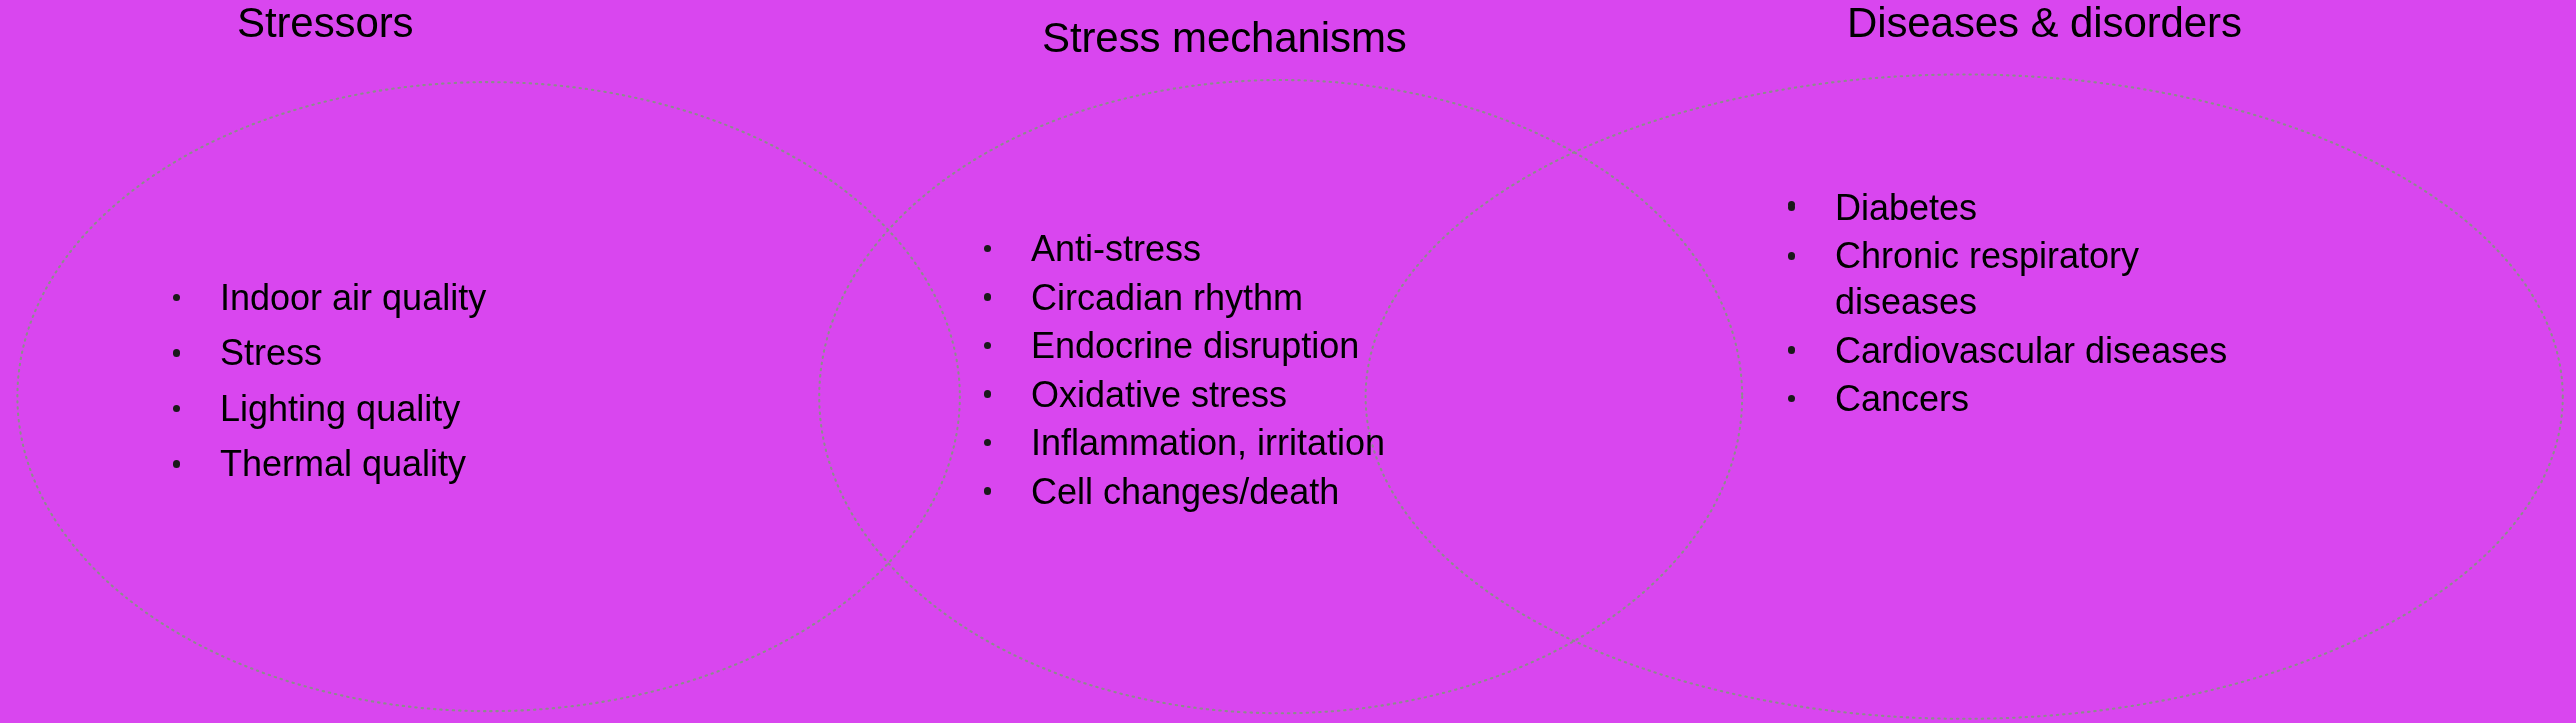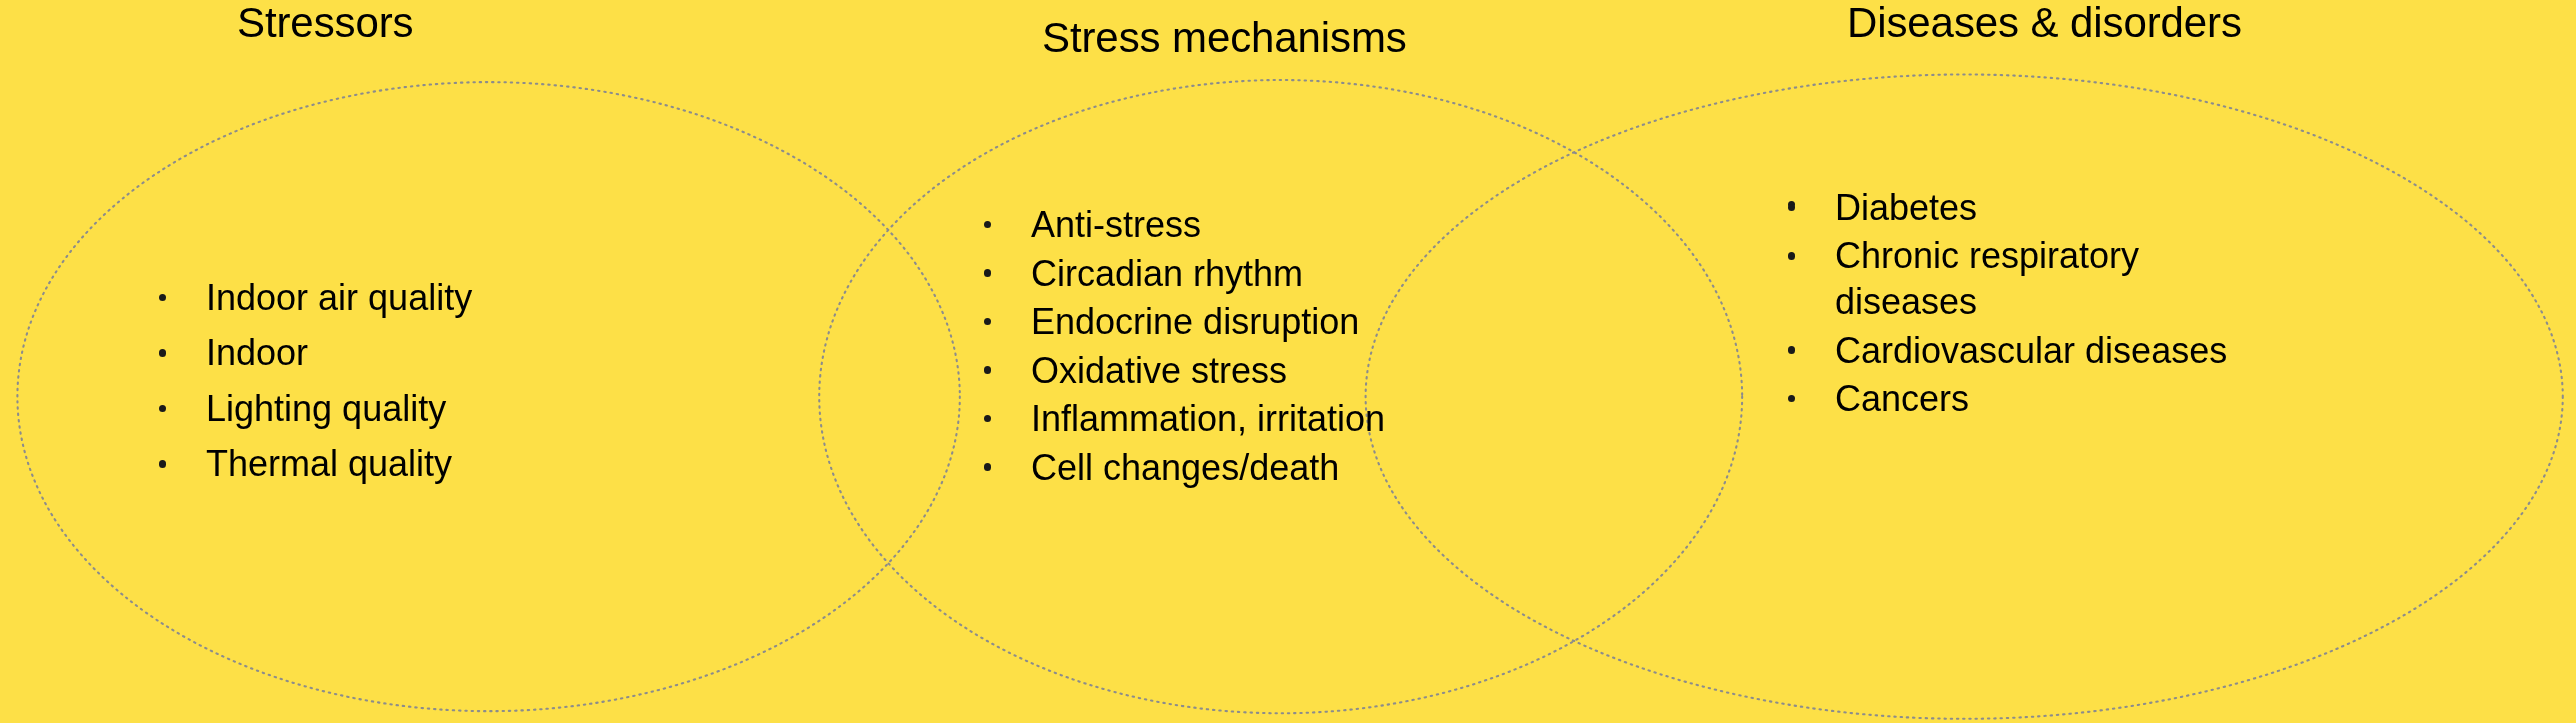--- a/index.html
+++ b/index.html
@@ -7,21 +7,21 @@
     padding: 0;
     background: #ffffff;
   }
   body {
     font-family: "Liberation Sans", sans-serif;
   }
   #stage {
     position: relative;
     width: 2576px;
     height: 723px;
-    background: #fde047;
+    background: #d946ef;
     overflow: hidden;
   }
   #venn-svg {
     position: absolute;
     left: 0;
     top: 0;
     width: 2576px;
     height: 723px;
   }
   .group-title {
@@ -57,22 +57,22 @@
     top: 0.52em;
     width: 7.7px;
     height: 7.7px;
     border-radius: 50%;
     background: #1a1a1a;
   }
   .bullet-list li .bullet-text {
     display: inline-block;
   }
 
-  #list-stressors  { left: 153px;  top: 275px; width: 501px; }
-  #list-mechanisms { left: 978px; top: 202px; width: 550px; }
+  #list-stressors  { left: 167px;  top: 275px; width: 501px; }
+  #list-mechanisms { left: 978px; top: 226px; width: 550px; }
   #list-diseases   { left: 1782px; top: 182px; width: 626px; }
 
   #list-diseases li { margin-bottom: 2.8px; }
   #list-mechanisms li { margin-bottom: 2.8px; }
   #list-stressors li { margin-bottom: 9.7px; }
 </style>
 </head>
 <body>
 
 <div id="stage">
@@ -89,21 +89,21 @@
 
   <div class="group-title" id="title-diseases">Diseases &amp; disorders</div>
 
   <ul class="bullet-list" id="list-stressors">
     <li>
       <span class="bullet-dot"></span>
       <span class="bullet-text">Indoor air quality</span>
     </li>
     <li>
       <span class="bullet-dot"></span>
-      <span class="bullet-text">Indoor</span>
+      <span class="bullet-text">Stress</span>
     </li>
     <li>
       <span class="bullet-dot"></span>
       <span class="bullet-text">Lighting quality</span>
     </li>
     <li>
       <span class="bullet-dot"></span>
       <span class="bullet-text">Thermal quality</span>
     </li>
   </ul>

